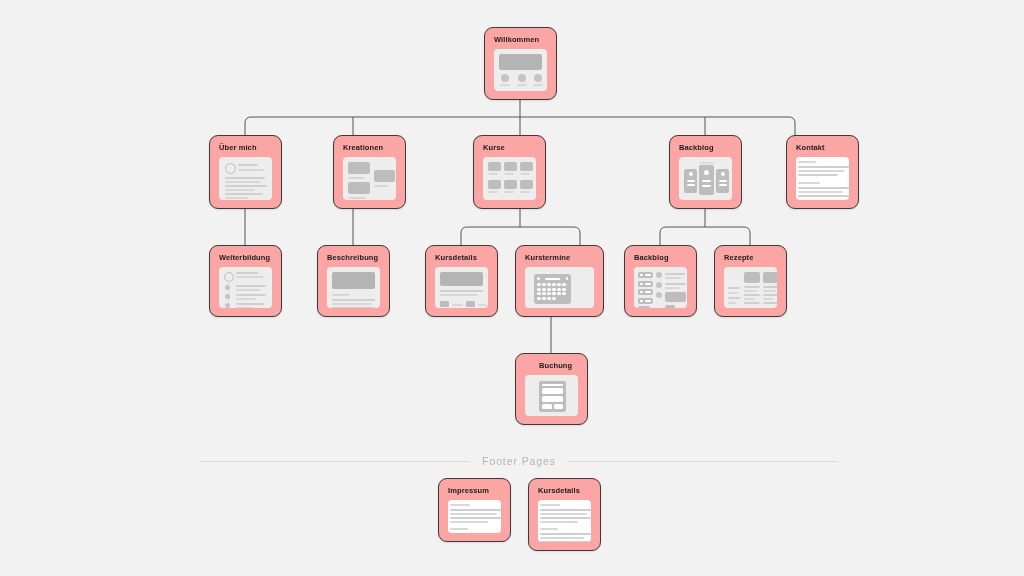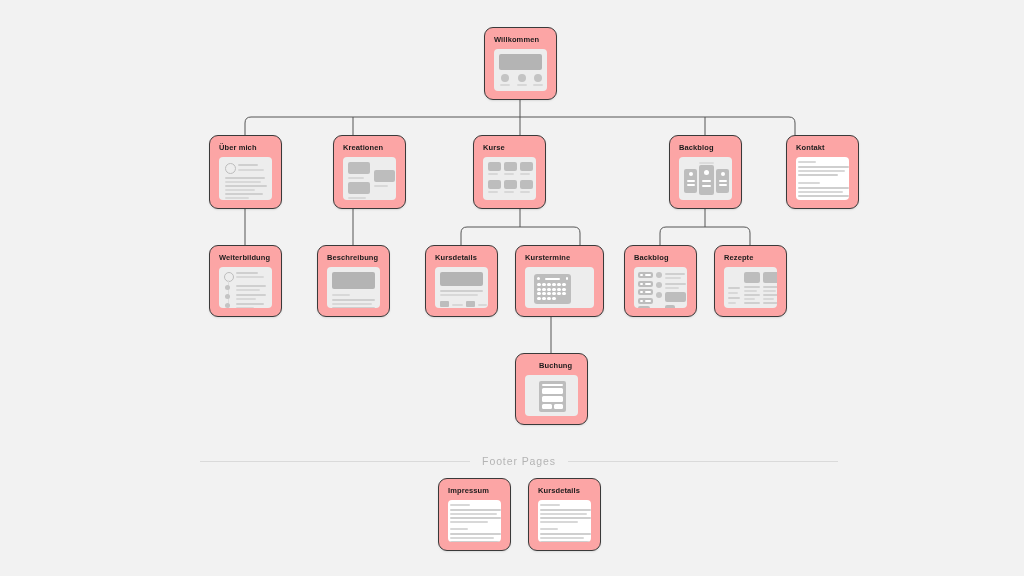--- a/index.html
+++ b/index.html
@@ -326,21 +326,21 @@
       <div class="white" style="left:28.5px;top:29px;width:9.5px;height:5px;"></div>
     </div>
   </div>
 
   <div id="footer-divider">
     <div class="line"></div>
     <div class="label">Footer Pages</div>
     <div class="line"></div>
   </div>
 
-  <div class="node" style="left:438px;top:478px;width:73px;height:73px;">
+  <div class="node" style="left:438px;top:478px;width:73px;height:64px;">
     <div class="title">Impressum</div>
     <div class="thumb plain">
       <div class="bar txt2" style="left:2px;top:4px;width:20px;"></div>
       <div class="bar txt" style="left:2px;top:9px;width:51px;"></div>
       <div class="bar txt2" style="left:2px;top:13px;width:47px;"></div>
       <div class="bar txt" style="left:2px;top:17px;width:51px;"></div>
       <div class="bar txt2" style="left:2px;top:21px;width:38px;"></div>
       <div class="bar txt2" style="left:2px;top:28px;width:18px;"></div>
       <div class="bar txt" style="left:2px;top:33px;width:51px;"></div>
       <div class="bar txt2" style="left:2px;top:37px;width:44px;"></div>

